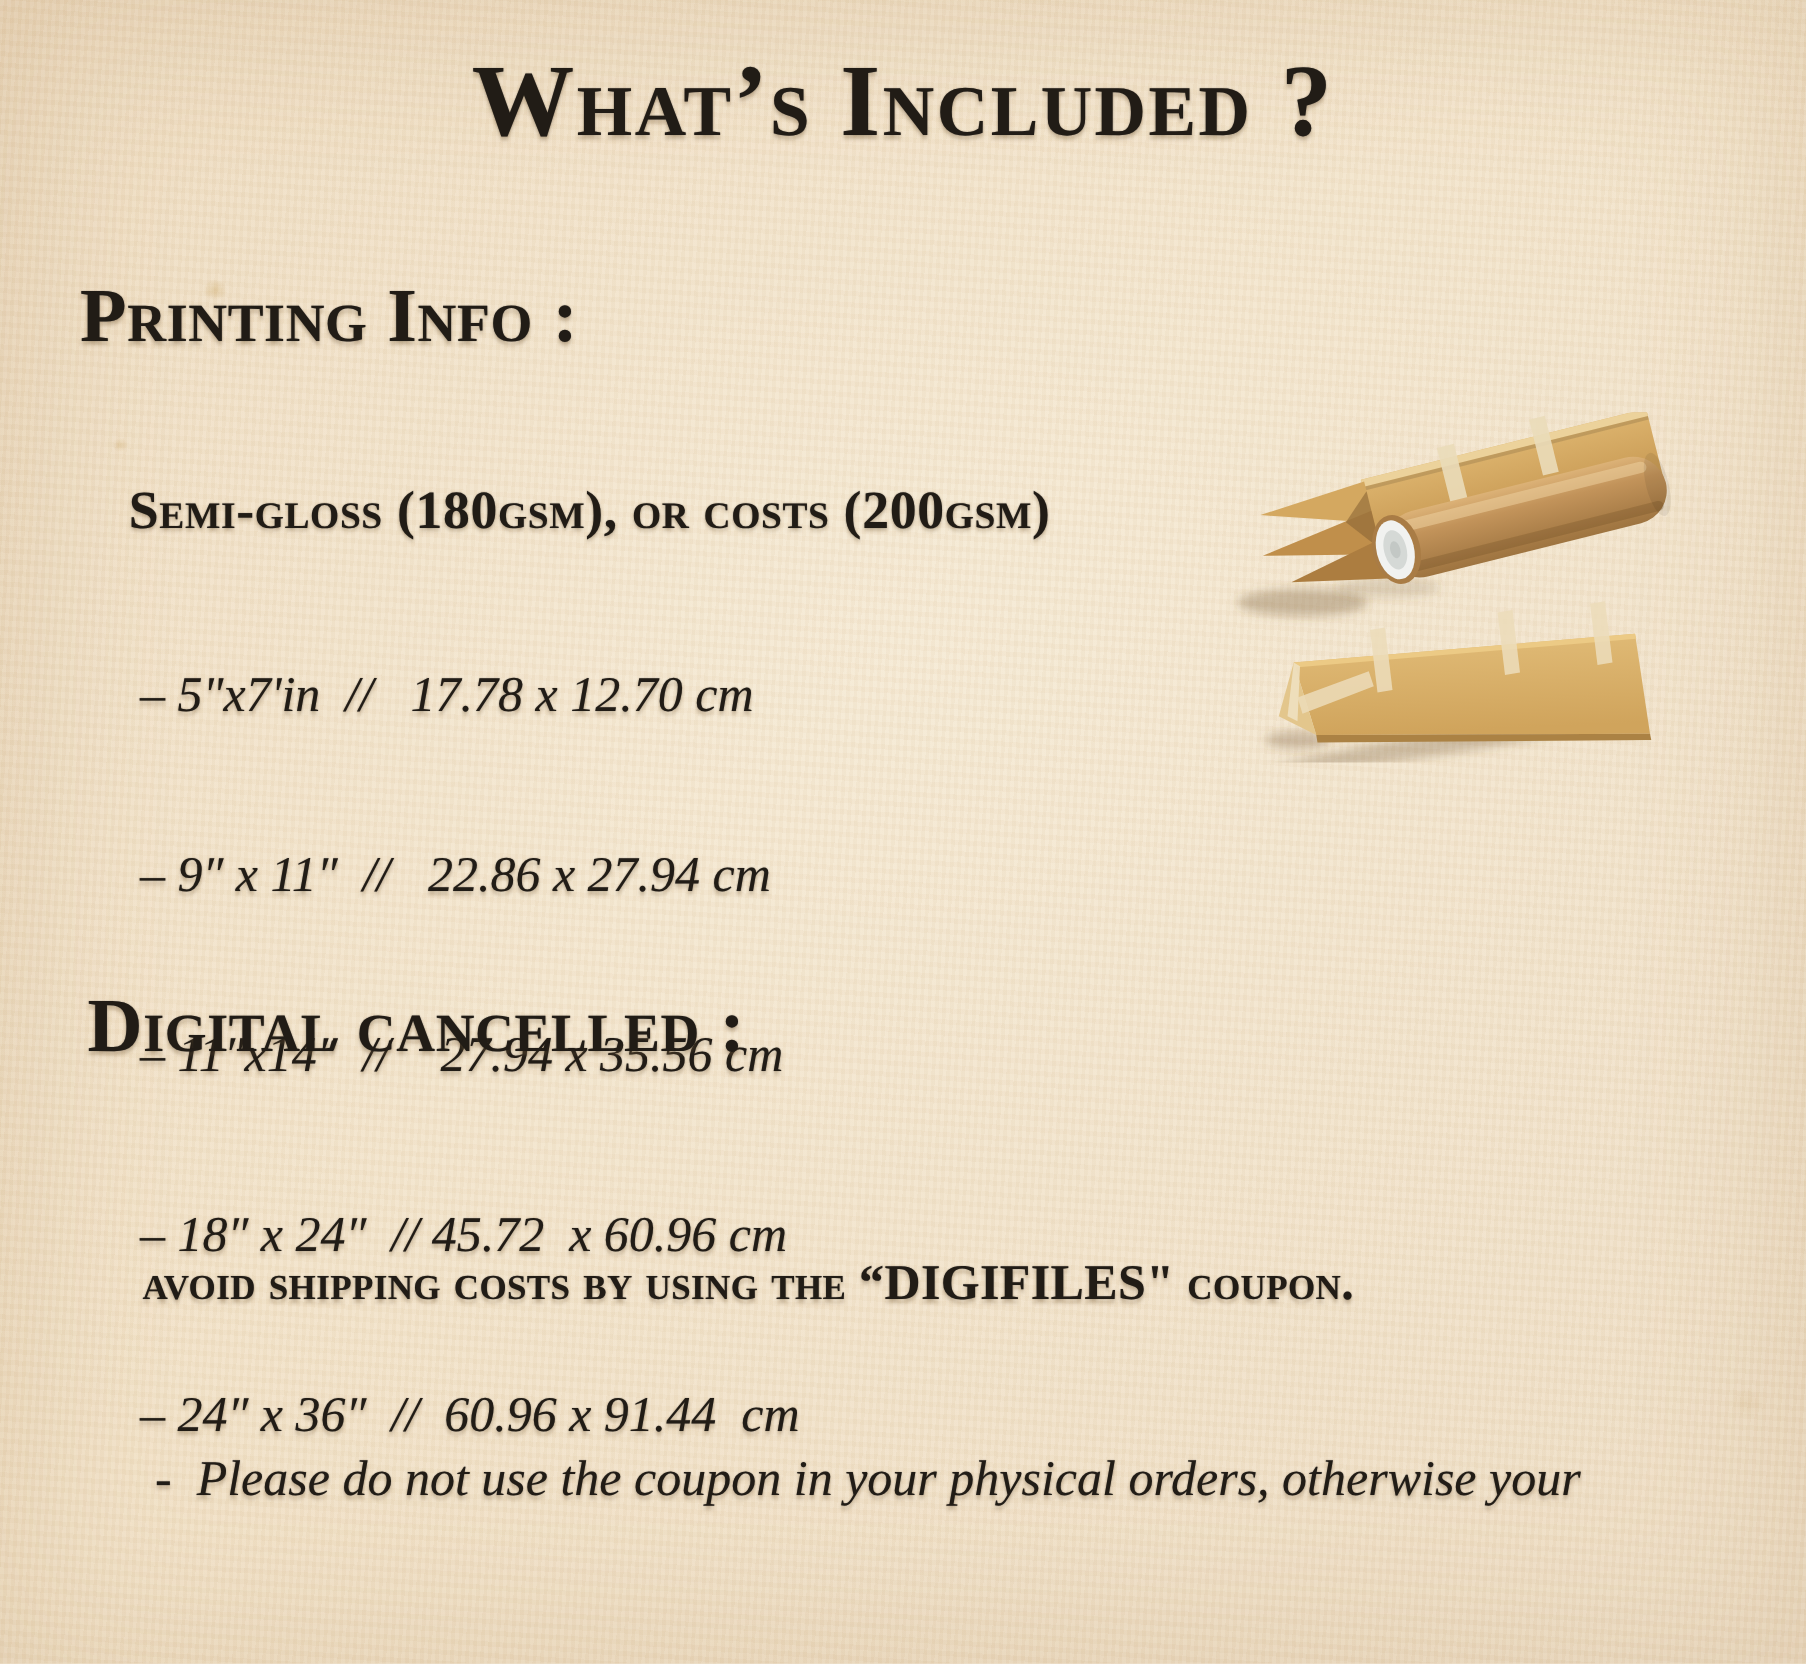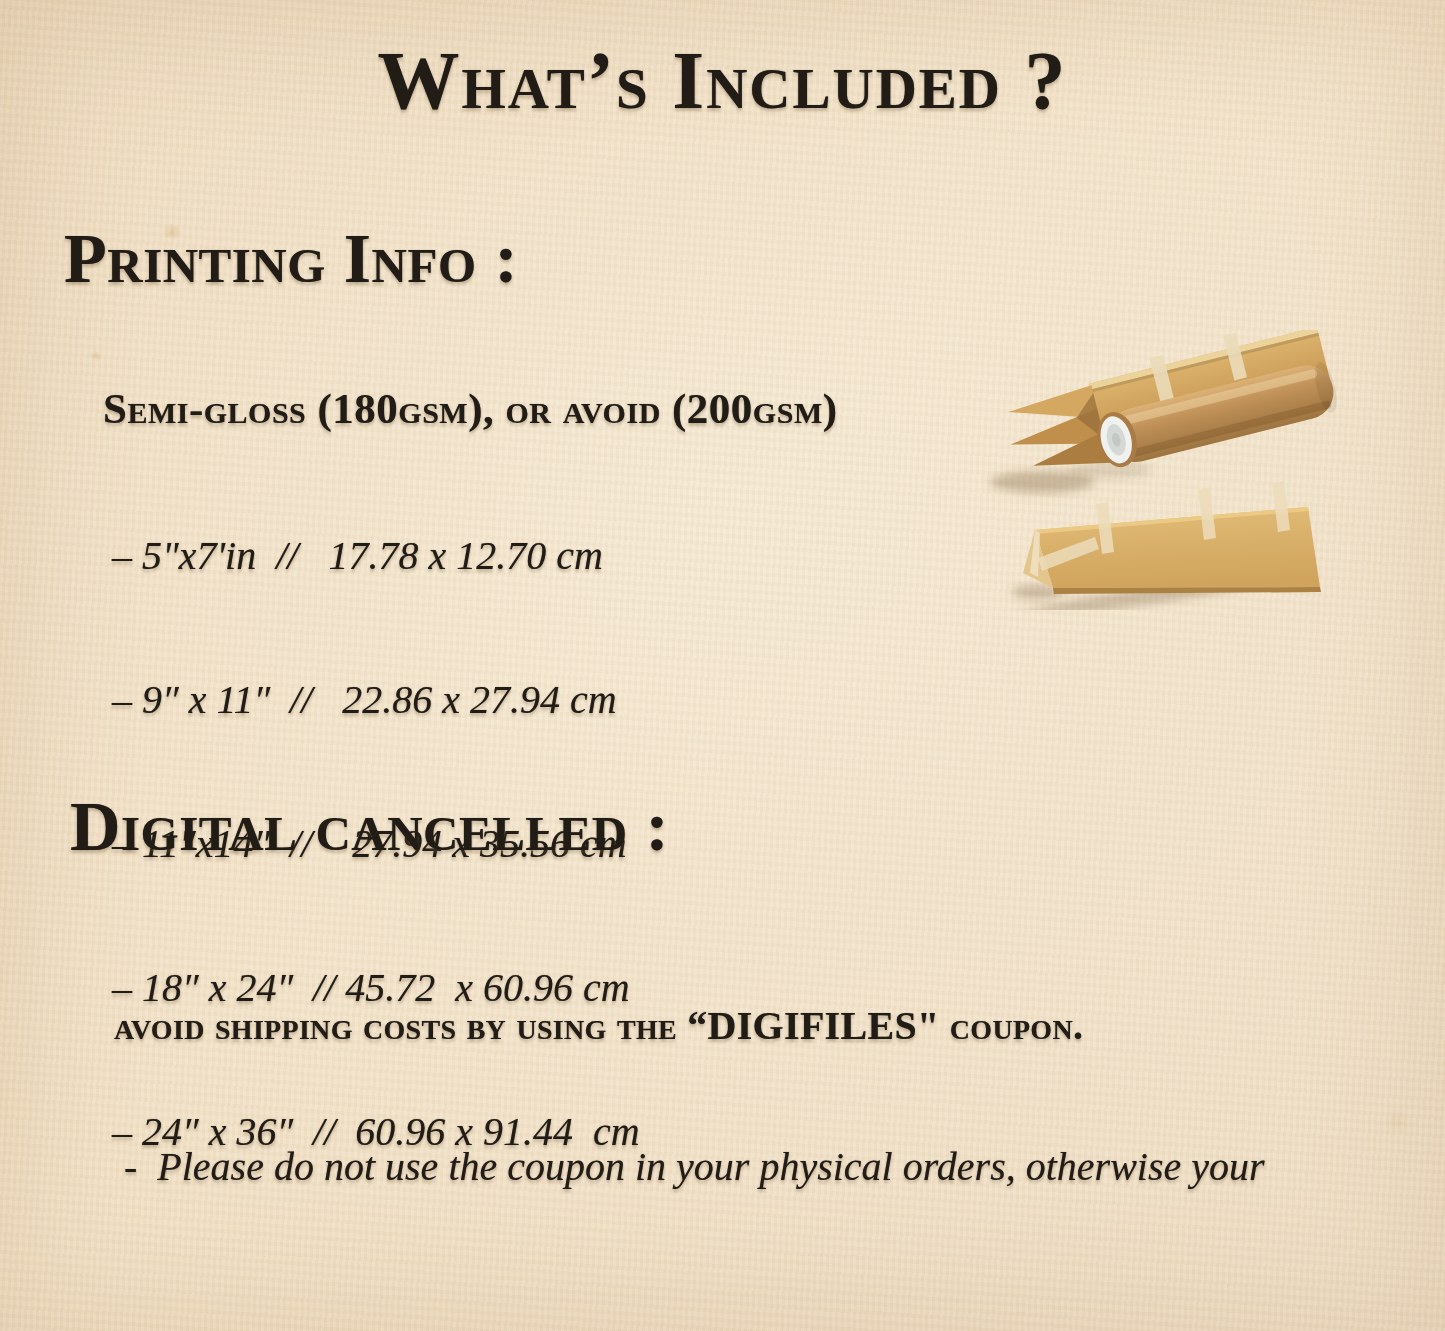--- a/index.html
+++ b/index.html
@@ -40,21 +40,21 @@
     text-align: center;
     font-size: 82px;
     font-weight: 700;
     font-variant-caps: small-caps;
     letter-spacing: 2px;
     white-space: pre;
   }
 
   .section-heading {
     position: absolute;
-    font-size: 70px;
+    font-size: 61px;
     font-weight: 700;
     font-variant-caps: small-caps;
     letter-spacing: 0.5px;
     line-height: 1.06;
     white-space: pre;
   }
   .heading-printing { left: 64px; top: 222px; }
   .heading-digital  { left: 70px; top: 790px; }
 
   .paper-line {
@@ -83,39 +83,39 @@
     line-height: 47px;
     white-space: pre;
   }
   .coupon-line {
     font-style: normal;
     font-weight: 700;
     font-variant-caps: small-caps;
     font-size: 40px;
     letter-spacing: 0.3px;
   }
-  .detail-line { font-style: italic; }
+  .detail-line { font-style: italic; margin-top: 16px; }
 
   .illustration {
     position: absolute;
     left: 980px; top: 330px;
     width: 460px; height: 280px;
   }
 </style>
 </head>
 <body>
 
 <div class="page">
   <div class="grain"></div>
 
   <h1 class="title shadowed">What’s Included ?</h1>
 
   <section>
     <h2 class="section-heading heading-printing shadowed">Printing Info :</h2>
-    <div class="paper-line shadowed">Semi-gloss (180gsm), or avoid (200gsm)</div>
+    <div class="paper-line shadowed">Semi-gloss (180gsm), or costs (200gsm)</div>
     <div class="size-list shadowed">
       <div class="size-item">– 5"x7'in  //   17.78 x 12.70 cm</div>
       <div class="size-item">– 9″ x 11″  //   22.86 x 27.94 cm</div>
       <div class="size-item">– 11″x14″  //    27.94 x 35.56 cm</div>
       <div class="size-item">– 18″ x 24″  // 45.72  x 60.96 cm</div>
       <div class="size-item">– 24″ x 36″  //  60.96 x 91.44  cm</div>
     </div>
   </section>
 
   <svg class="illustration" viewBox="0 0 460 280" xmlns="http://www.w3.org/2000/svg" aria-hidden="true">

